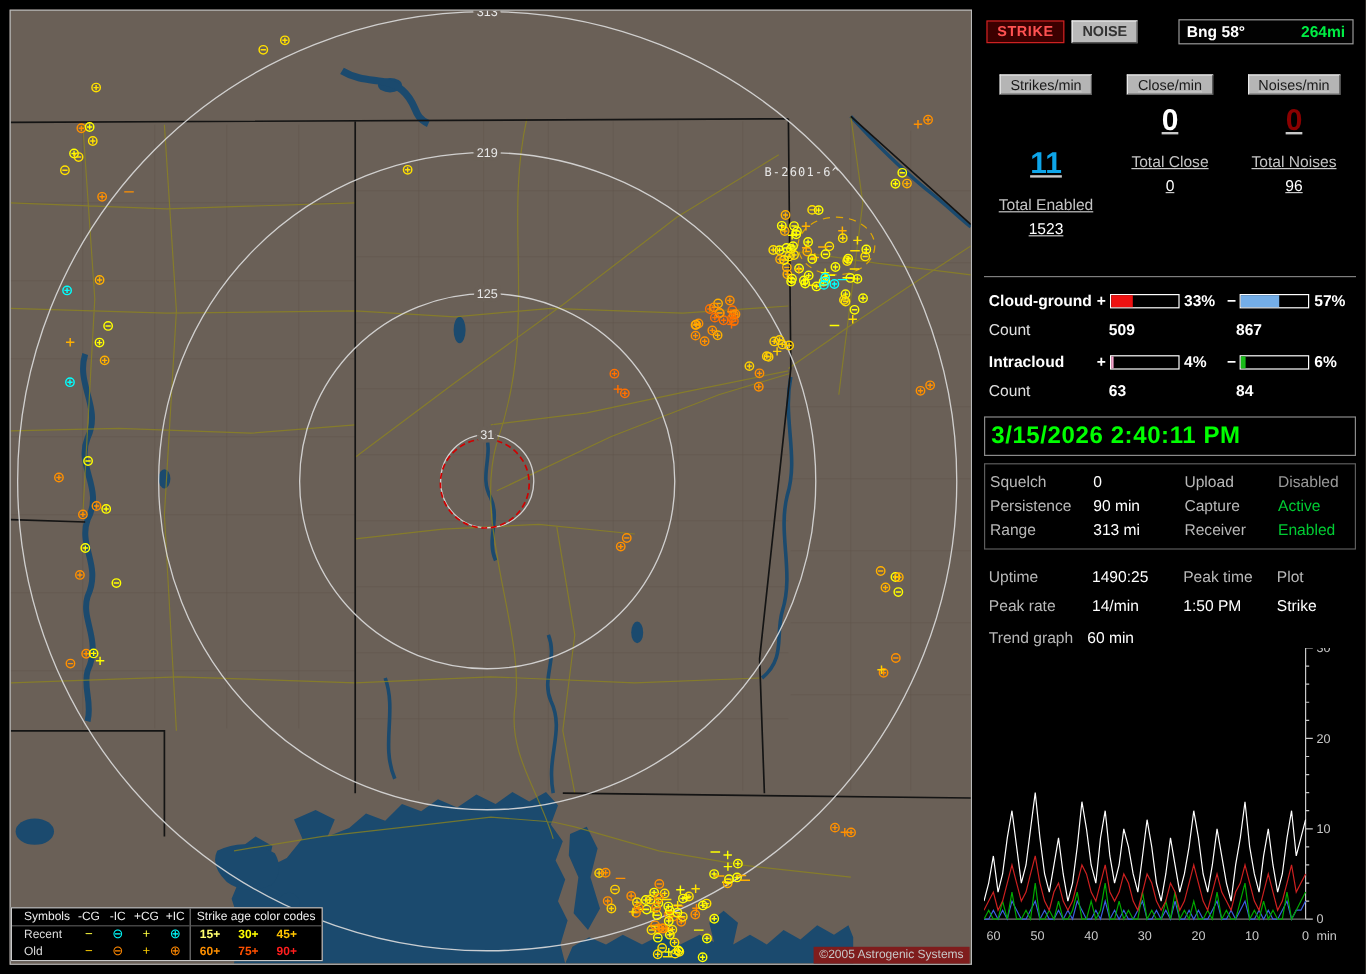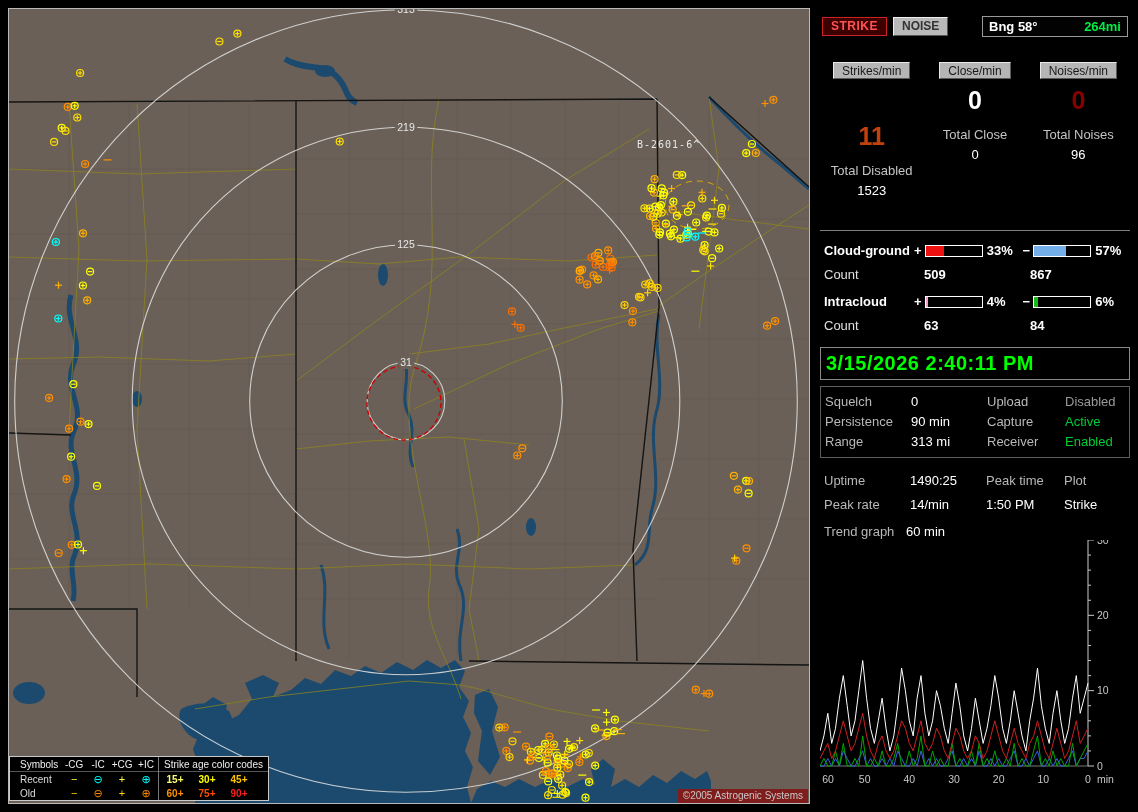--- a/index.html
+++ b/index.html
@@ -53,21 +53,21 @@
     border-color:#eee #555 #555 #eee; color:#333; font-weight:bold; font-size:12px;
     height:19px; padding:0 8px; font-family:"Liberation Sans",sans-serif; cursor:default;
   }
   .bng-box {
     margin-left:auto; width:132px; display:flex; justify-content:space-between;
     border:1px solid #999; background:#020202; padding:2px 6px; font-weight:bold; font-size:13px;
   }
   .bng-label { color:#fff; }
   .bng-dist  { color:#00ee44; }
   .stats-grid { display:grid; grid-template-columns:1fr 1fr 1fr; margin-top:26px; }
-  .stat-col { display:flex; flex-direction:column; align-items:center; }
+  .stat-col { display:flex; flex-direction:column; align-items:center;text-decoration:underline; }
   .stat-btn {
     background:#b5b5b5; border-style:solid; border-width:1px;
     border-color:#e8e8e8 #5a5a5a #5a5a5a #e8e8e8; color:#1a1a1a; font-size:12px;
     height:17px; line-height:14px; padding:0 8px; font-family:"Liberation Sans",sans-serif; cursor:default;
   }
   .stat-rate { font-size:25px; font-weight:bold; margin-top:6px; height:30px; line-height:30px; color:#fff; }
   .stat-total-label { margin-top:12px; color:#c4c4c4; }
   .stat-total-value { margin-top:5px; color:#fff; }
   .divider { margin-top:32px; border-top:1px solid #7e7e7e; }
   .dist-title { margin:5px 0 0 4px; color:#b4b4b4; }
@@ -1254,22 +1254,22 @@
     <button class="btn-noise">NOISE</button>
     <div class="bng-box">
       <span class="bng-label">Bng 58°</span>
       <span class="bng-dist">264mi</span>
     </div>
   </div>
 
   <div class="stats-grid">
     <div class="stat-col">
       <button class="stat-btn">Strikes/min</button>
-      <div class="stat-rate" style="color: #c2410c; margin-top: 42px;">11</div>
-      <div class="stat-total-label">Total Disabled</div>
+      <div class="stat-rate" style="color: #0ea5e9; margin-top: 42px;">11</div>
+      <div class="stat-total-label">Total Enabled</div>
       <div class="stat-total-value">1523</div>
     </div>
     <div class="stat-col">
       <button class="stat-btn">Close/min</button>
       <div class="stat-rate" style="color: rgb(255, 255, 255);">0</div>
       <div class="stat-total-label">Total Close</div>
       <div class="stat-total-value">0</div>
     </div>
     <div class="stat-col">
       <button class="stat-btn">Noises/min</button>

